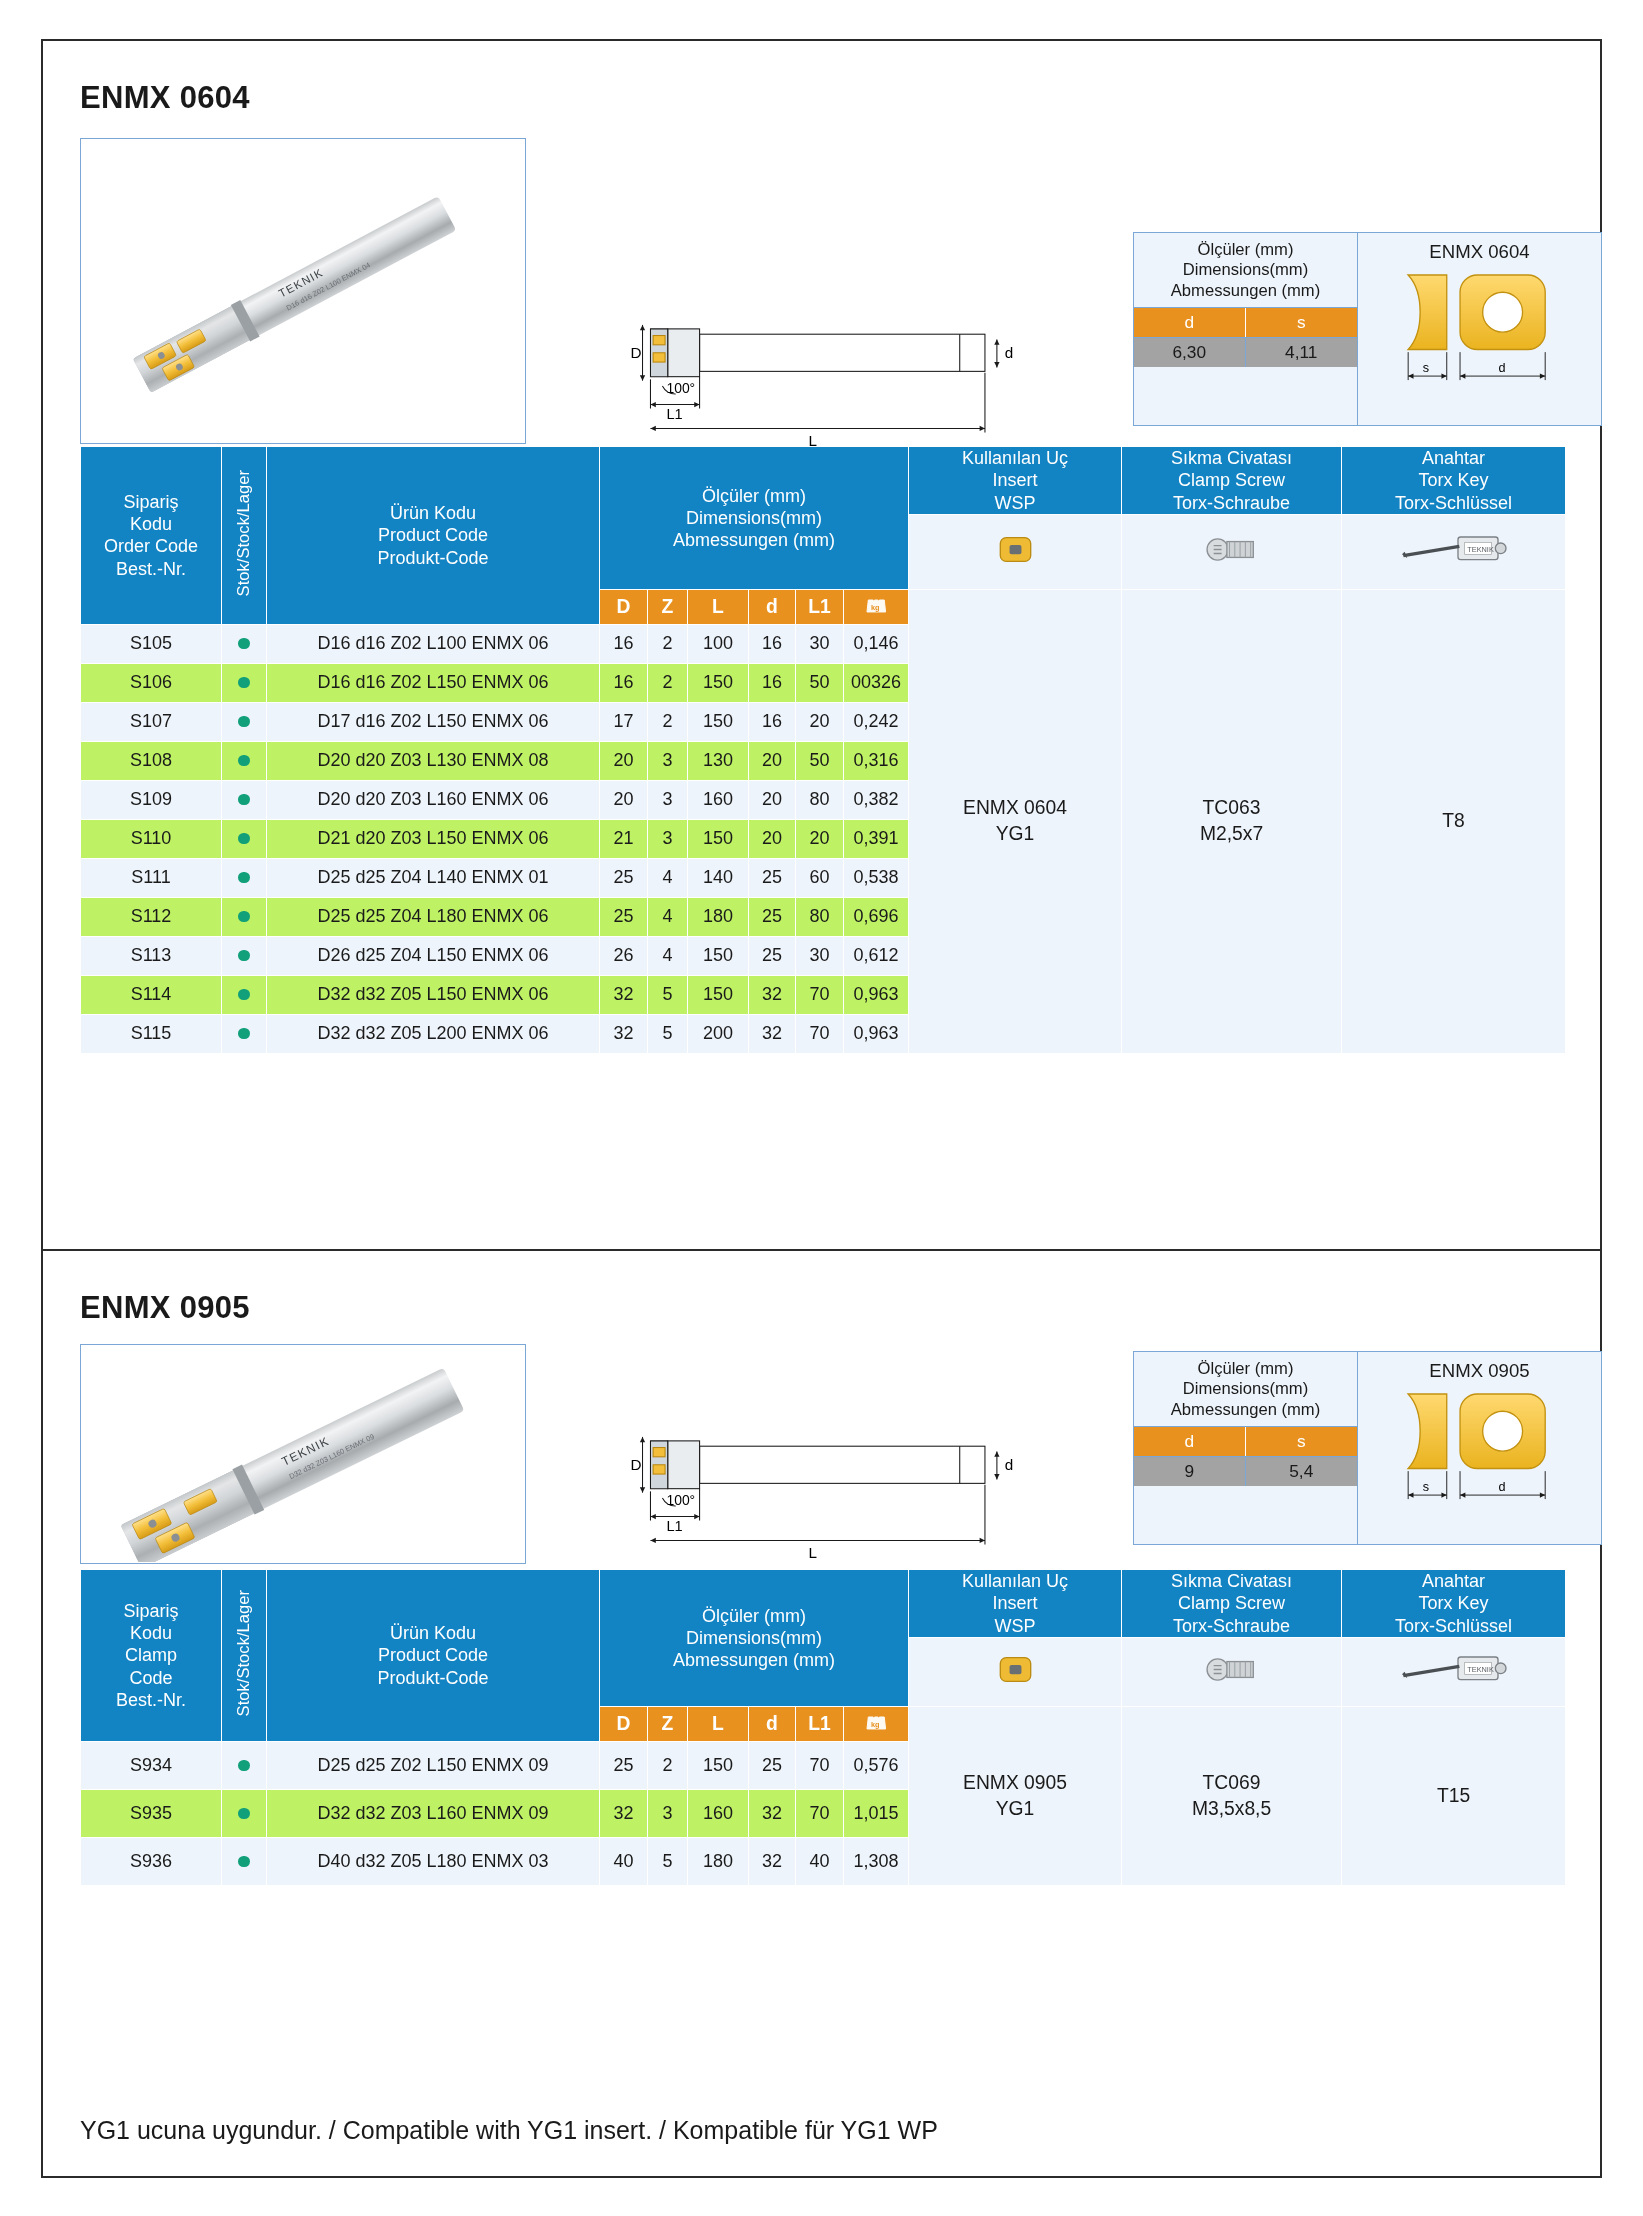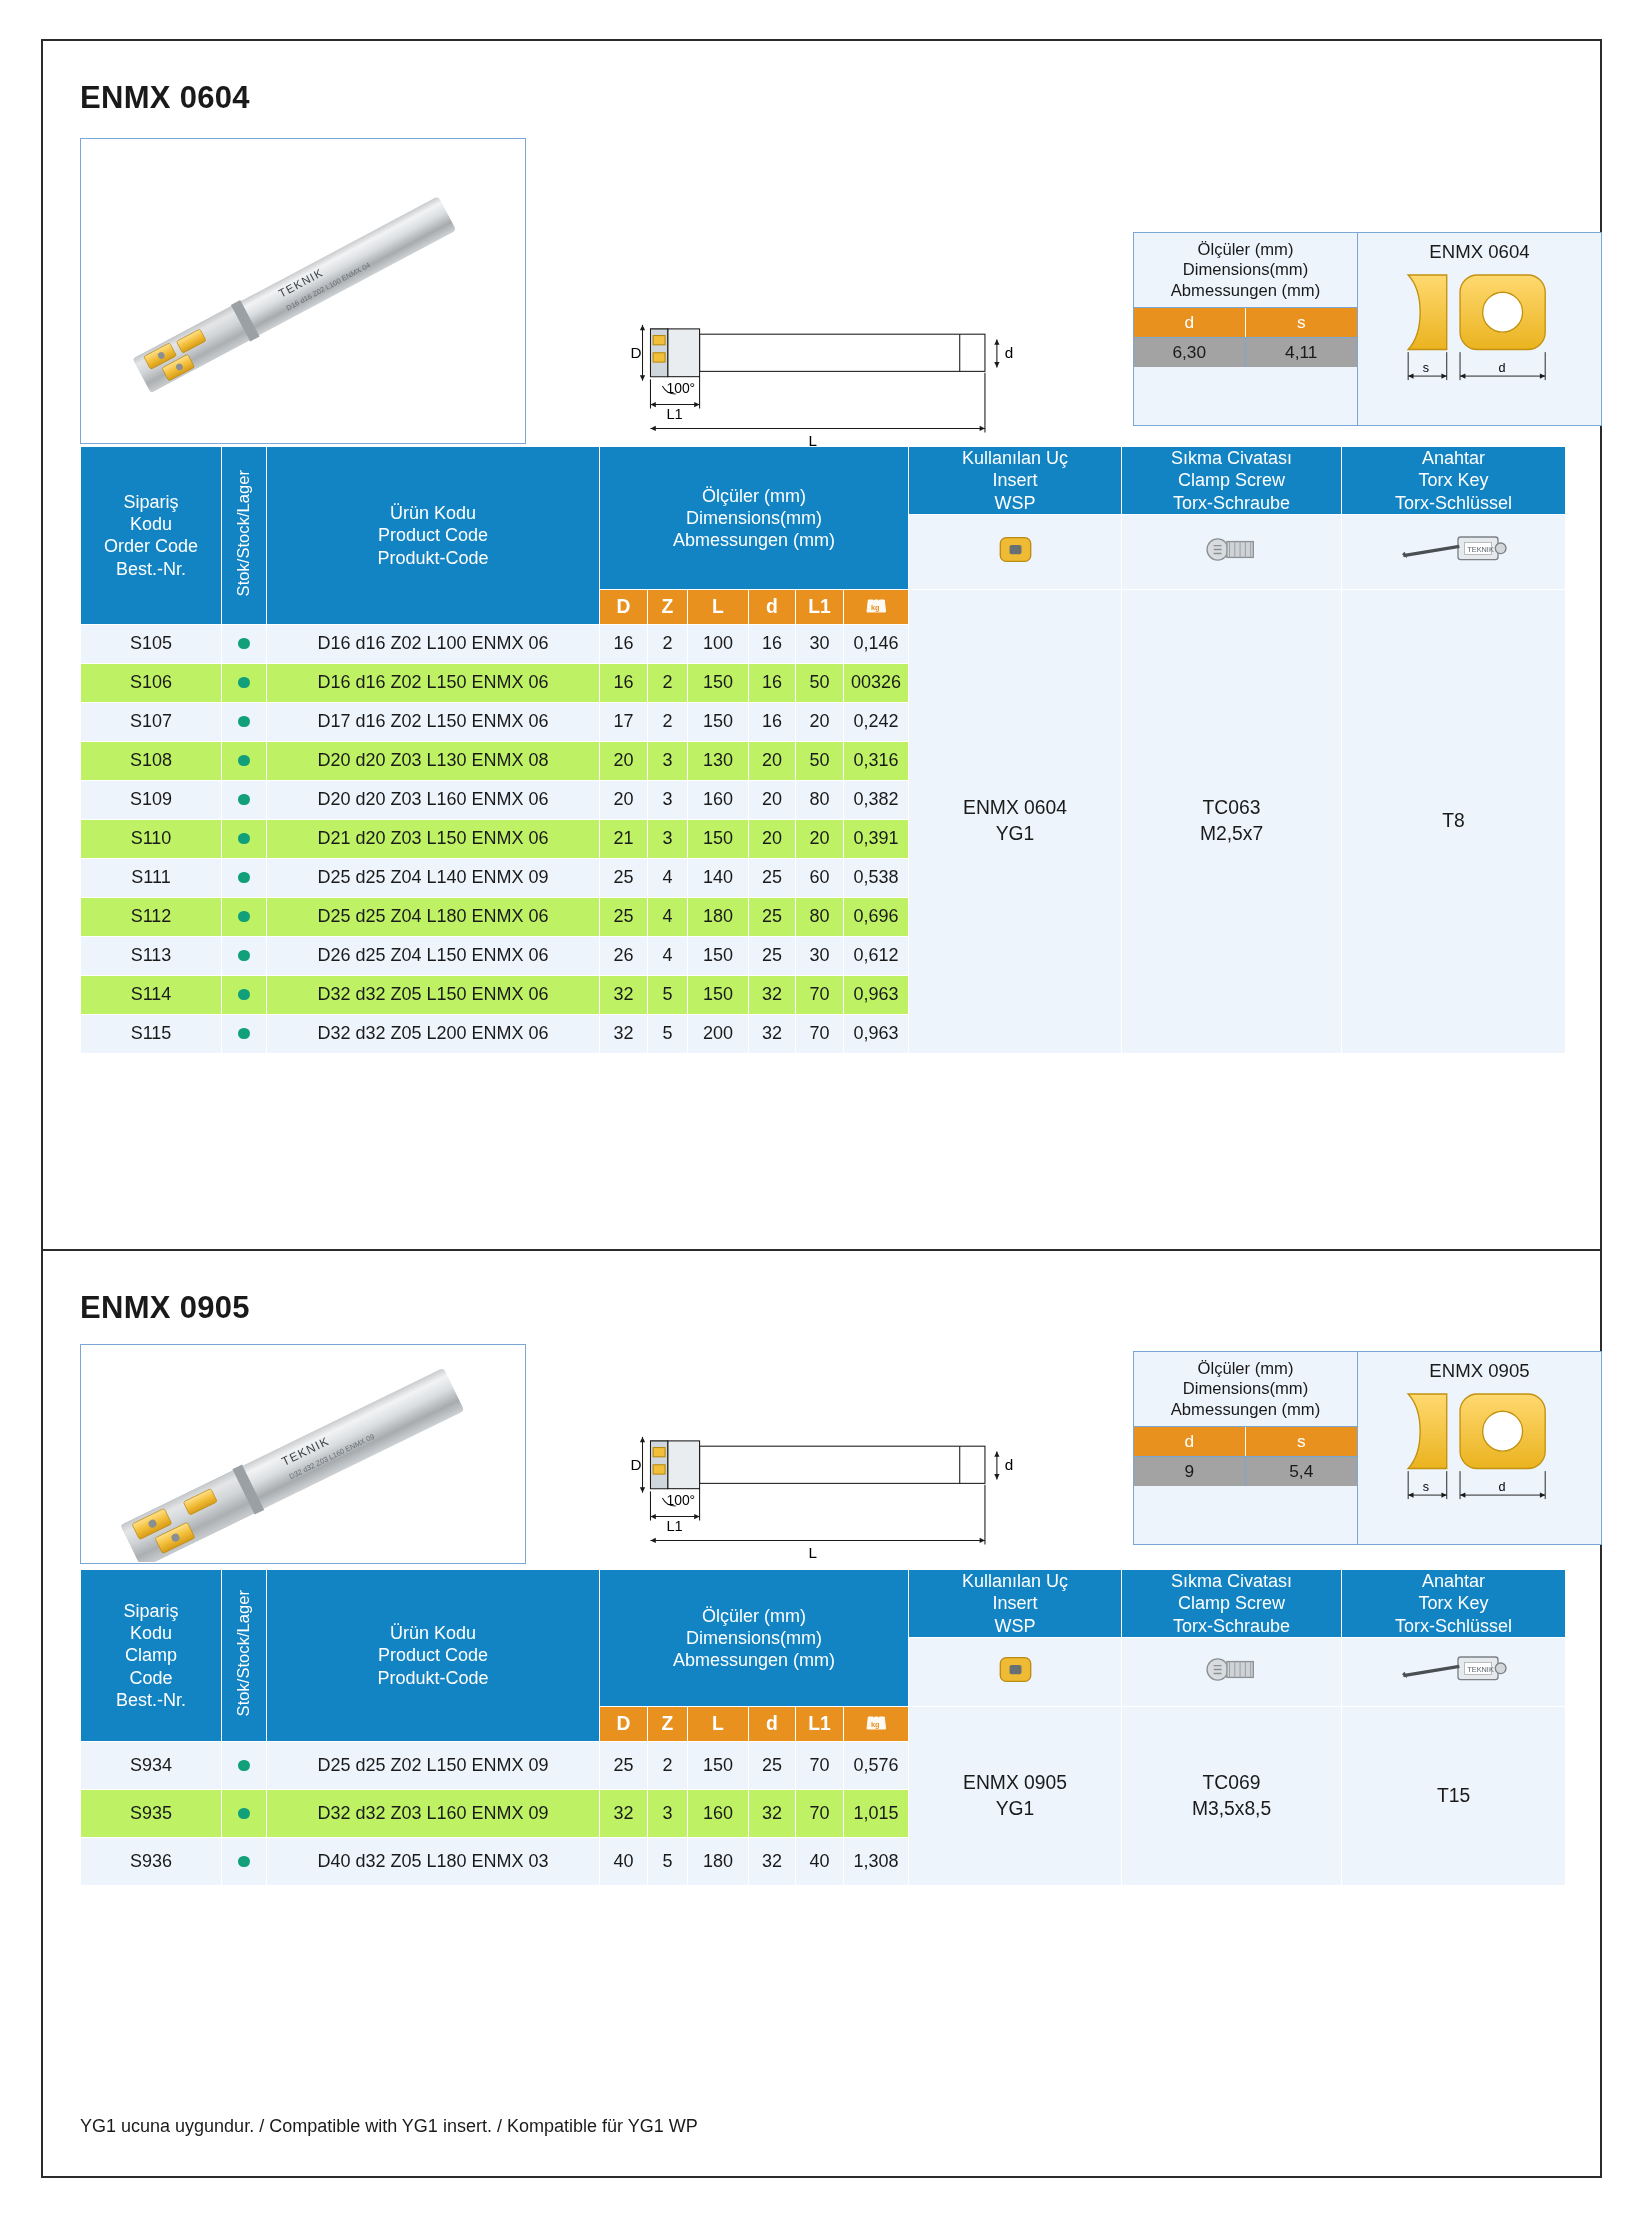--- a/index.html
+++ b/index.html
@@ -147,21 +147,21 @@
   }
   .dot {
     display:inline-block;
     width: 11.3px; height: 11.3px;
     border-radius: 50%;
     background: #11a07a;
   }
 
   .footnote {
     position: absolute;
-    font-size: 18px;
+    font-size: 25px;
     color: #1a1a1a;
   }
 
   
   .draw { position: absolute; }
 </style>
 </head>
 <body>
 
 <div class="page">
@@ -462,21 +462,21 @@
           <td class="data alt">21</td>
           <td class="data alt">3</td>
           <td class="data alt">150</td>
           <td class="data alt">20</td>
           <td class="data alt">20</td>
           <td class="data alt">0,391</td>
         </tr>
         <tr>
           <td class="data">S111</td>
           <td class="data"><span class="dot"></span></td>
-          <td class="data">D25 d25 Z04 L140 ENMX 09</td>
+          <td class="data">D25 d25 Z04 L140 ENMX 01</td>
           <td class="data">25</td>
           <td class="data">4</td>
           <td class="data">140</td>
           <td class="data">25</td>
           <td class="data">60</td>
           <td class="data">0,538</td>
         </tr>
         <tr>
           <td class="data alt">S112</td>
           <td class="data alt"><span class="dot"></span></td>

